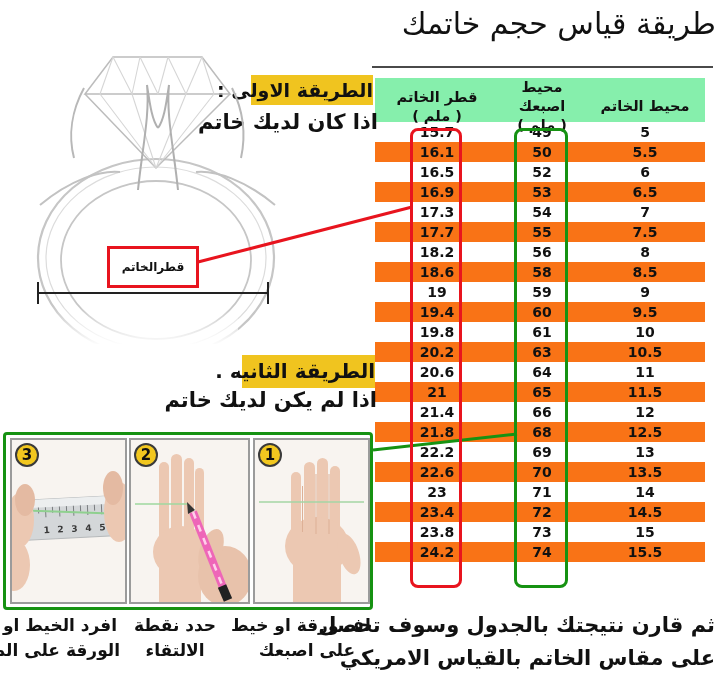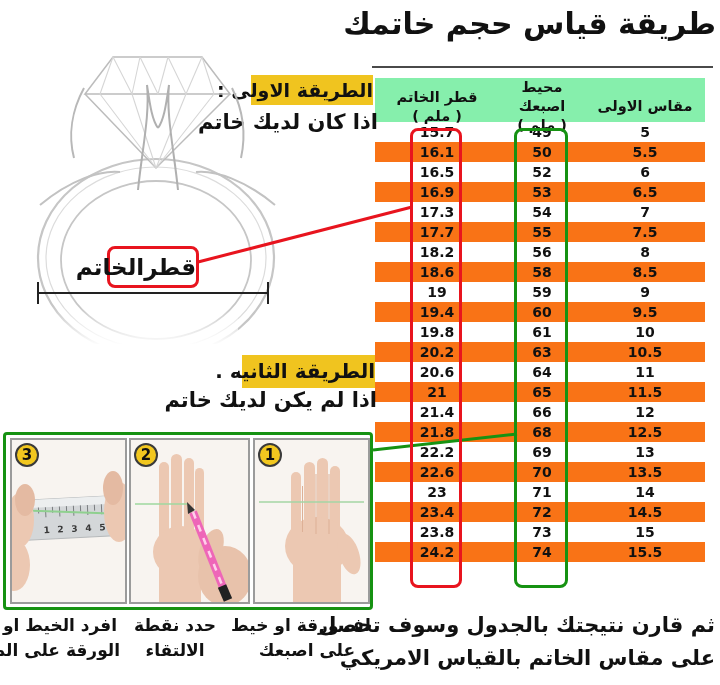--- a/index.html
+++ b/index.html
@@ -1,35 +1,35 @@
 <!DOCTYPE html>
 <html><head>
 <meta charset="utf-8">
 <style>
   *{margin:0;padding:0;box-sizing:border-box}
   html,body{background:#fff}
   body{width:720px;height:685px;position:relative;overflow:hidden;font-family:"DejaVu Sans",sans-serif;color:#111}
 
-  .title{position:absolute;top:6px;left:418px;width:298px;text-align:right;font-size:30px;font-weight:bold;direction:rtl;white-space:nowrap;z-index:1}
+  .title{position:absolute;top:6px;left:418px;width:298px;text-align:right;font-size:30px;font-weight:normal;direction:rtl;white-space:nowrap;z-index:1}
   .title-rule{position:absolute;top:66px;left:372px;width:341px;height:2px;background:#4a4a4a;z-index:1}
 
   .size-table{position:absolute;left:375px;top:78px;width:330px;z-index:1}
   .thead{display:grid;grid-template-columns:124px 86px 120px;background:#86efac;height:44px;align-items:center}
   .hcell{text-align:center;font-weight:bold;font-size:14.5px;line-height:19px;direction:rtl}
   .trow{display:grid;grid-template-columns:124px 86px 120px;height:20px}
   .trow.alt{background:#f97316}
   .tcell{text-align:center;font-weight:bold;font-size:14px;line-height:20.8px}
 
   .bg-svg{position:absolute;left:0;top:0;z-index:3;pointer-events:none}
 
   .col-frame{position:absolute;border:3px solid;border-radius:8px;z-index:4}
   #frame-diameter{left:410px;top:128px;width:52px;height:460px;border-color:#e8141e}
   #frame-circumference{left:514px;top:128px;width:54px;height:460px;border-color:#169212}
 
-  .ring-label{position:absolute;left:107px;top:246px;width:92px;height:42px;border:3px solid #e8141e;border-radius:8px;background:#fff;z-index:4;text-align:center;font-size:23px;font-weight:bold;line-height:36px;direction:rtl}
+  .ring-label{position:absolute;left:107px;top:246px;width:92px;height:42px;border:3px solid #e8141e;border-radius:0;background:#fff;z-index:4;text-align:center;font-size:12px;font-weight:bold;line-height:36px;direction:rtl}
 
   .m-badge{position:absolute;background:#f0c41f;text-align:center;font-weight:bold;direction:rtl;white-space:nowrap;z-index:2}
   #m1-badge{left:251px;top:75px;width:122px;height:30px;font-size:19px;line-height:30px}
   #m2-badge{left:242px;top:355px;width:133px;height:33px;font-size:20px;line-height:33px}
   .m-sub{position:absolute;text-align:center;font-weight:bold;direction:rtl;white-space:nowrap;z-index:2}
   #m1-sub{left:222px;top:110px;width:156px;font-size:21px}
   #m2-sub{left:193px;top:388px;width:184px;font-size:21px}
 
   .steps-box{position:absolute;left:3px;top:432px;width:370px;height:178px;border:3px solid #169212;border-radius:4px;background:#fff;z-index:2}
   .photo{position:absolute;top:3px;height:166px;border:2px solid #9b9b9b;background:#f8f4f0;overflow:hidden}
@@ -57,21 +57,21 @@
   <div class="thead">
     <div class="hcell">
       <div>قطر الخاتم</div>
       <div>( ملم )</div>
     </div>
     <div class="hcell">
       <div>محيط اصبعك</div>
       <div>( ملم )</div>
     </div>
     <div class="hcell">
-      <div>مقاس الاولى</div>
+      <div>محيط الخاتم</div>
     </div>
   </div>
   <div>
       <div class="trow">
         <div class="tcell">15.7</div>
         <div class="tcell">49</div>
         <div class="tcell">5</div>
       </div>
       <div class="trow alt">
         <div class="tcell">16.1</div>

